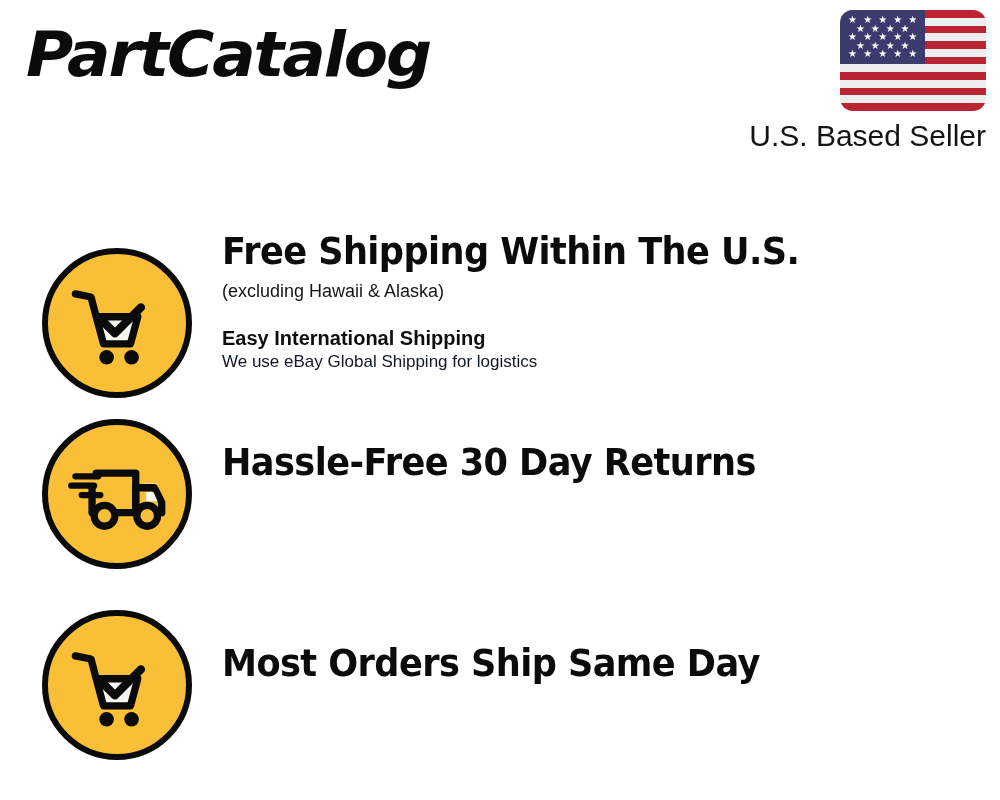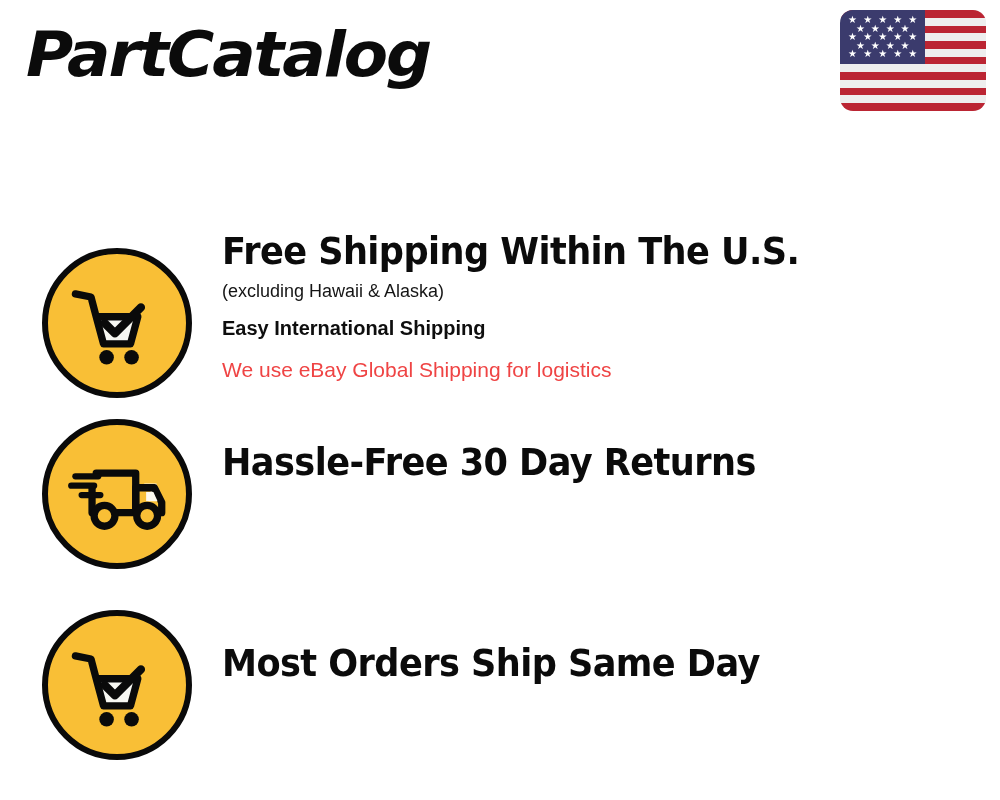--- a/index.html
+++ b/index.html
@@ -188,35 +188,35 @@
   .feature-note {
     margin-top: 6px;
     font-family: "Liberation Sans", sans-serif;
     font-weight: 400;
     font-size: 18px;
     line-height: 1.25;
     color: #151515;
     white-space: nowrap;
   }
   .feature-sub-strong {
-    margin-top: 14px;
+    margin-top: 24px;
     font-family: "Liberation Sans", sans-serif;
     font-weight: 700;
     font-size: 20px;
     line-height: 1.25;
     color: #0e0e0e;
     white-space: nowrap;
   }
   .feature-sub {
-    margin-top: 15px;
+    margin-top: 0;
     font-family: "Liberation Sans", sans-serif;
     font-weight: 400;
-    font-size: 21px;
+    font-size: 17px;
     line-height: 1.3;
-    color: #ef4444;
+    color: #0f172a;
     white-space: nowrap;
   }
 </style>
 </head>
 <body>
 
 <div class="page">
 
   <div class="brand-logo">
     <div class="brand-wordmark">PartCatalog</div>
@@ -269,20 +269,21 @@
           <div class="star-row">
             <span class="star">★</span>
             <span class="star">★</span>
             <span class="star">★</span>
             <span class="star">★</span>
             <span class="star">★</span>
           </div>
         </div>
       </div>
     </div>
+    <div class="flag-caption">U.S. Based Seller</div>
   </div>
 
   <div class="features">
 
     <div class="feature-row row-1">
       <div class="badge">
         <svg class="badge-icon" viewBox="0 0 100 100">
           <polygon points="30,44 70,44 63,70 37,70" fill="#f7f7f2"></polygon>
           <path d="M10 22 L25 25 L30 44 L70 44 L63 70 L37 70 L30 44" fill="none" stroke="#0a0a0a" stroke-width="7" stroke-linecap="round" stroke-linejoin="round"></path>
           <path d="M73 35 L48 60 L38 50" fill="none" stroke="#0a0a0a" stroke-width="8" stroke-linecap="round" stroke-linejoin="round"></path>

